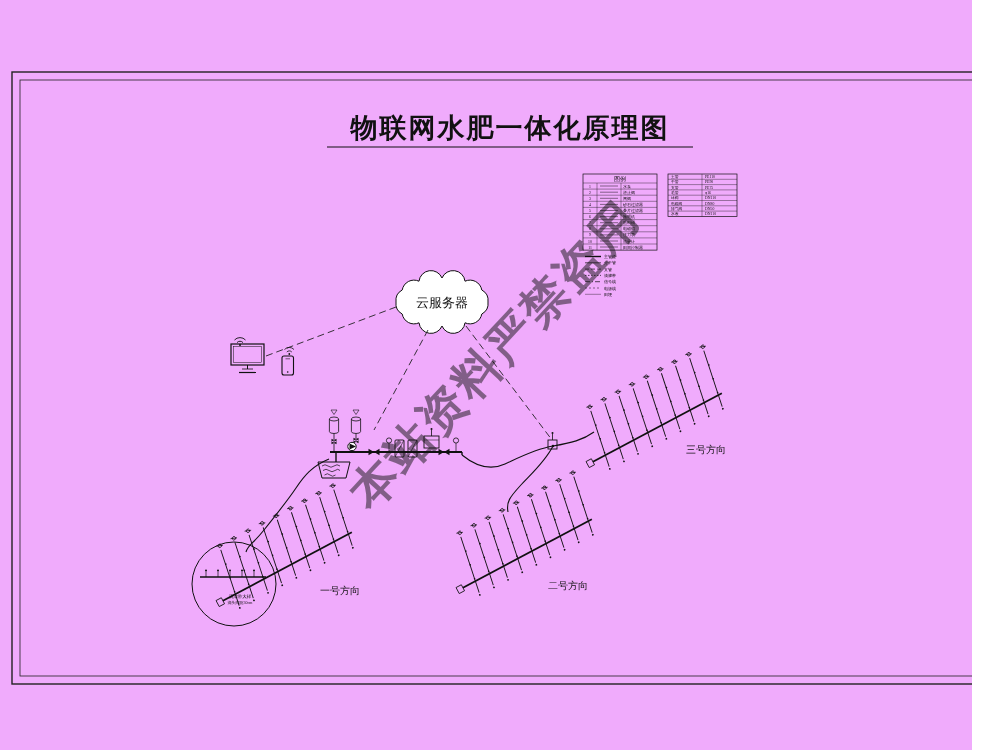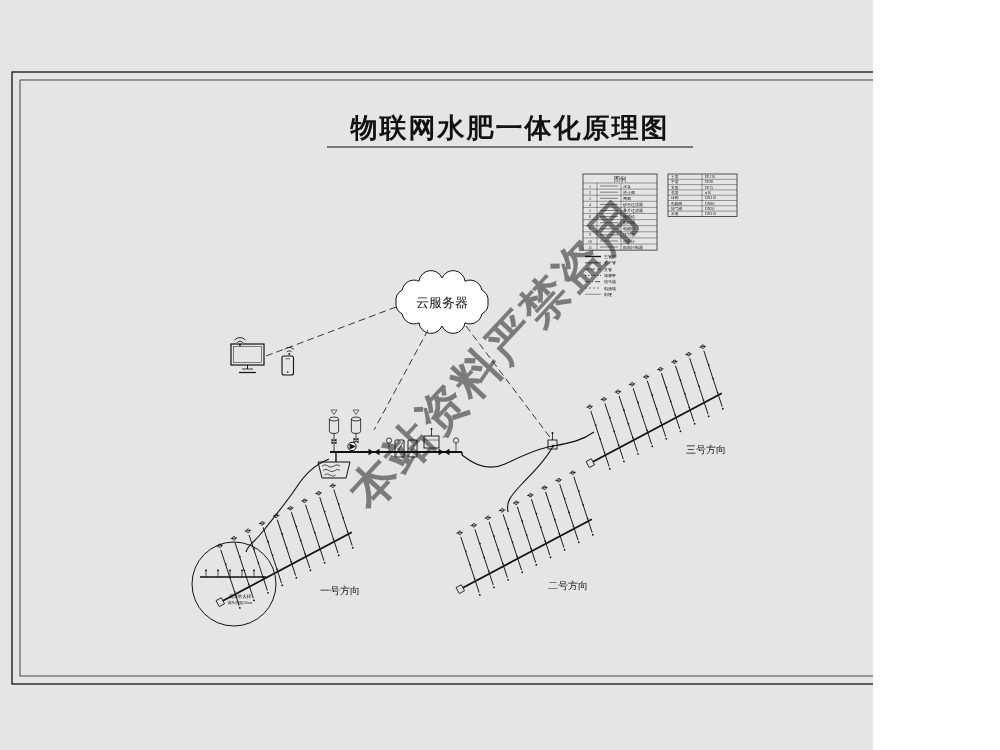--- a/index.html
+++ b/index.html
@@ -1,16 +1,16 @@
 <!DOCTYPE html>
 <html><head>
 <meta charset="utf-8">
 <style>
   html,body{margin:0;padding:0;background:#ffffff;}
-  .page{position:relative;width:873px;height:750px;background:#e5e5e5;overflow:hidden;
+  .page{position:relative;width:972px;height:750px;background:#f0abfc;overflow:hidden;
         font-family:"Liberation Serif", serif;}
   svg{position:absolute;left:0;top:0;}
   text{font-family:"Liberation Serif", serif;fill:#111;}
   .ttl{font-weight:bold;letter-spacing:2px;}
   .wm{font-weight:bold;letter-spacing:3px;}
 </style>
 </head>
 <body>
 
 <div class="page">

